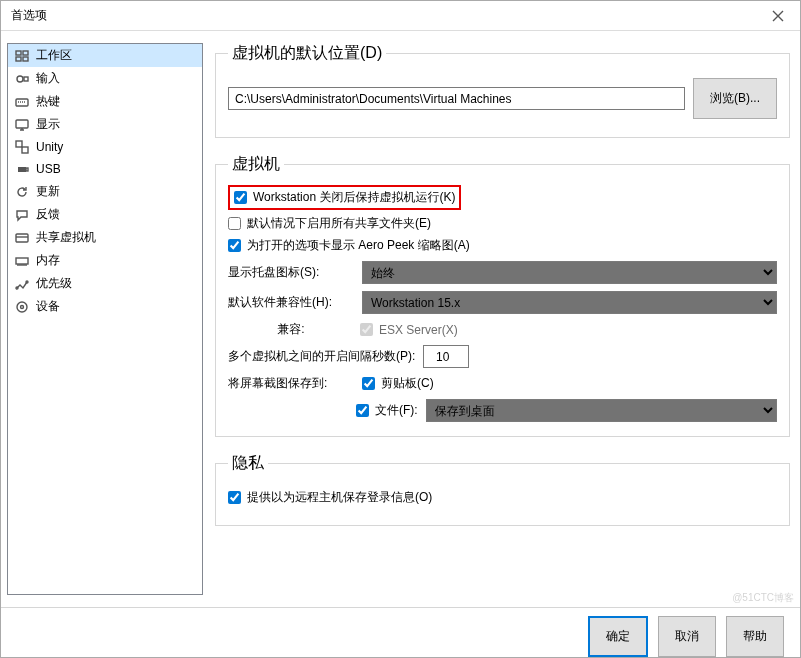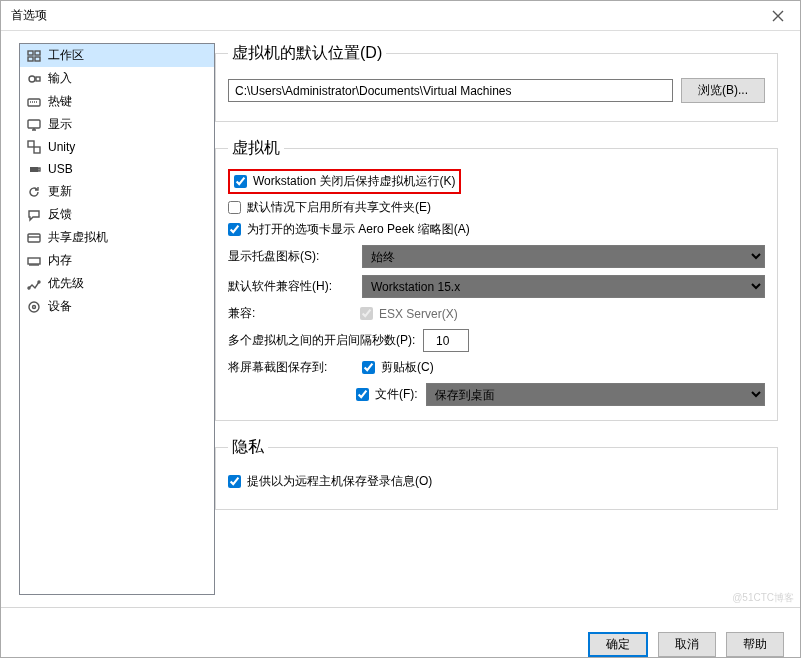--- a/index.html
+++ b/index.html
@@ -1,44 +1,44 @@
 <!DOCTYPE html>
 <html><head>
   <meta charset="utf-8">
   <style>
     * { box-sizing: border-box; font-family: "Microsoft YaHei", "Segoe UI", Tahoma, sans-serif; font-size: 12px; }
     body { margin: 0; background: #fff; }
     .window { width: 801px; height: 658px; border: 1px solid #aaa; display: flex; flex-direction: column; background: #fff; }
     .titlebar { height: 30px; display: flex; align-items: center; justify-content: space-between; padding: 0 0 0 10px; border-bottom: 1px solid #ddd; }
     .titlebar .title { font-size: 12px; }
     .titlebar .close { width: 45px; height: 30px; display: flex; align-items: center; justify-content: center; cursor: pointer; }
-    .content { display: flex; flex: 1; padding: 12px 18px; overflow: hidden; }
+    .content { display: flex; flex: 1; padding: 12px 6px; gap: 12px; overflow: hidden; }
     .sidebar { width: 196px; border: 1px solid #828790; background: #fff; overflow-y: auto; }
     .nav-item { display: flex; align-items: center; gap: 6px; padding: 3px 6px; cursor: pointer; }
     .nav-item.selected { background: #cde8ff; }
     .nav-item .icon { width: 16px; height: 16px; display: inline-flex; align-items: center; justify-content: center; color: #333; }
     .nav-item .label { white-space: nowrap; }
     .main { flex: 1; display: flex; flex-direction: column; gap: 16px; overflow-y: auto; padding-right: 4px; }
     fieldset { border: 1px solid #d6d6d6; padding: 10px 12px 14px; margin: 0; }
     legend { padding: 0 4px; font-size: 16px; }
     .row { display: flex; align-items: center; gap: 8px; margin: 4px 0; }
     input[type="text"].path { flex: 1; height: 23px; padding: 2px 6px; border: 1px solid #7a7a7a; background: #fff; }
-    button.std { height: 25px; padding: 0 16px; border: 1px solid #adadad; background: #e1e1e1; cursor: pointer; }
+    button.std { height: 41px; padding: 0 16px; border: 1px solid #adadad; background: #e1e1e1; cursor: pointer; }
     button.primary { border: 2px solid #0078d7; background: #e1e1e1; }
     label.chk { display: flex; align-items: center; gap: 6px; margin: 5px 0; cursor: pointer; }
     input[type="checkbox"] { width: 13px; height: 13px; margin: 0; accent-color: #0078d7; }
     input[type="checkbox"]:disabled { accent-color: #6d6d6d; }
     .highlight-box { border: 2px solid #e60000; padding: 2px 4px; display: inline-flex; }
     select { height: 23px; border: 1px solid #7a7a7a; background: #737373; padding: 1px 4px; }
     select.full { flex: 1; }
     .spin { width: 46px; height: 23px; border: 1px solid #7a7a7a; padding: 2px 4px; text-align: right; }
     .form-row { display: flex; align-items: center; gap: 8px; margin: 7px 0; }
     .form-row .lbl { min-width: 126px; text-align: left; }
     .compat-sub { display: flex; align-items: center; gap: 6px; margin: 6px 0 2px 0; }
-    .compat-sub .sublbl { min-width: 126px; text-align: left; padding-right: 0; }
+    .compat-sub .sublbl { min-width: 126px; text-align: center; padding-right: 0; }
     .screenshot-block .subrow { display: flex; align-items: center; gap: 8px; margin: 6px 0 0 128px; }
     .disabled-text { color: #6d6d6d; }
     .footer { height: 50px; border-top: 1px solid #d6d6d6; display: flex; align-items: flex-end; justify-content: flex-end; gap: 10px; padding: 0 16px; }
     .watermark { position: absolute; right: 6px; bottom: 52px; color: rgba(0,0,0,0.18); font-size: 10px; pointer-events: none; text-align: right; }
     .window { position: relative; }
     svg { width: 16px; height: 16px; stroke: #555; stroke-width: 1.4; fill: none; }
   </style>
 </head>
 <body>
 

